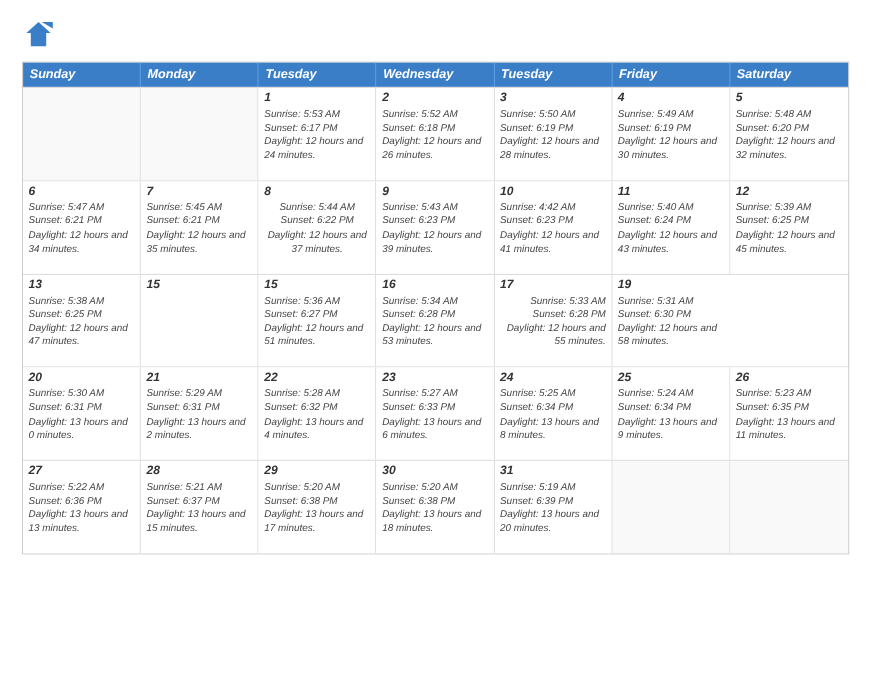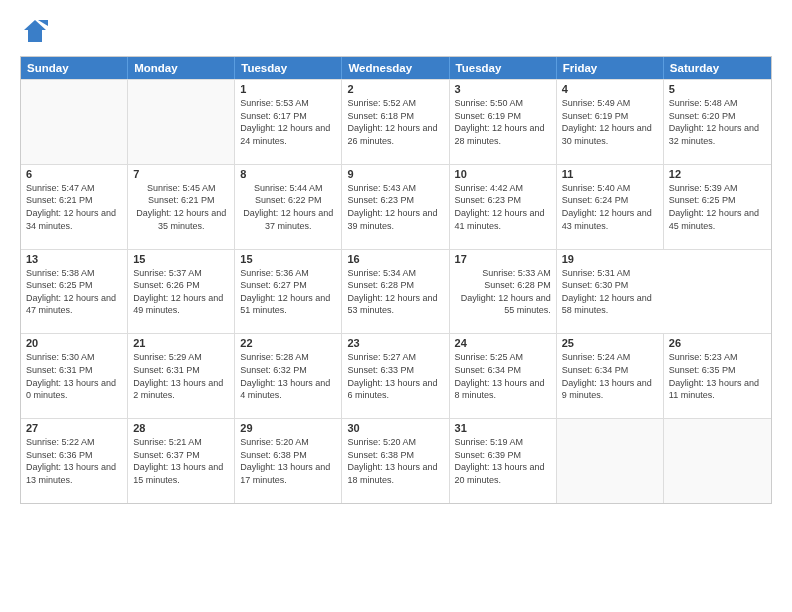--- a/index.html
+++ b/index.html
@@ -9,20 +9,21 @@
       width: 792px;
       height: 612px;
       overflow: hidden;
     }
     .page {
       width: 792px;
       height: 516px;
       padding: 16px 20px 12px 20px;
       display: flex;
       flex-direction: column;
+      font-style: italic;
     }
     .header {
       display: flex;
       justify-content: space-between;
       align-items: flex-start;
       margin-bottom: 10px;
     }
     .logo {
       display: flex;
       align-items: center;
@@ -189,21 +190,21 @@
         </div>
         <div class="cal-week">
           <div class="cal-cell">
             <span class="day-num">6</span>
             <div class="day-info" style="white-space: pre-line;">Sunrise: 5:47 AM
 Sunset: 6:21 PM
 Daylight: 12 hours and 34 minutes.</div>
           </div>
           <div class="cal-cell">
             <span class="day-num">7</span>
-            <div class="day-info" style="white-space: pre-line; text-align: center;">Sunrise: 5:45 AM
+            <div class="day-info" style="white-space: pre-line;">Sunrise: 5:45 AM
 Sunset: 6:21 PM
 Daylight: 12 hours and 35 minutes.</div>
           </div>
           <div class="cal-cell">
             <span class="day-num">8</span>
             <div class="day-info" style="white-space: pre-line; text-align: center;">Sunrise: 5:44 AM
 Sunset: 6:22 PM
 Daylight: 12 hours and 37 minutes.</div>
           </div>
           <div class="cal-cell">
@@ -233,23 +234,20 @@
         </div>
         <div class="cal-week">
           <div class="cal-cell">
             <span class="day-num">13</span>
             <div class="day-info" style="white-space: pre-line;">Sunrise: 5:38 AM
 Sunset: 6:25 PM
 Daylight: 12 hours and 47 minutes.</div>
           </div>
           <div class="cal-cell">
             <span class="day-num">15</span>
-            <div class="day-info" style="white-space: pre-line;">Sunrise: 5:37 AM
-Sunset: 6:26 PM
-Daylight: 12 hours and 49 minutes.</div>
           </div>
           <div class="cal-cell">
             <span class="day-num">15</span>
             <div class="day-info" style="white-space: pre-line;">Sunrise: 5:36 AM
 Sunset: 6:27 PM
 Daylight: 12 hours and 51 minutes.</div>
           </div>
           <div class="cal-cell">
             <span class="day-num">16</span>
             <div class="day-info" style="white-space: pre-line;">Sunrise: 5:34 AM

